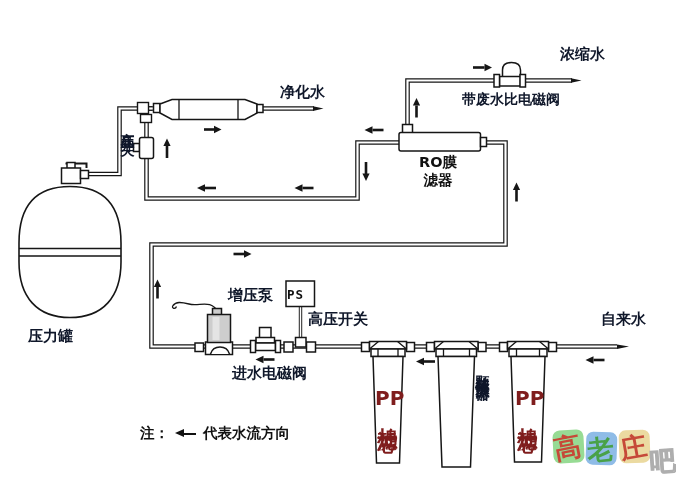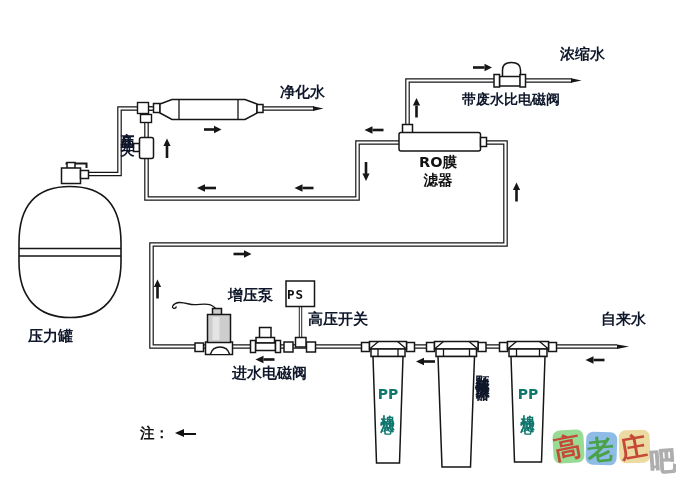--- a/index.html
+++ b/index.html
@@ -5,21 +5,21 @@
   html,body{margin:0;padding:0;}
   body{font-family:"DejaVu Sans","Liberation Sans",sans-serif;background:#fff;}
   #stage{position:relative;width:676px;height:484px;background:#ffffff;overflow:hidden;}
   #stage svg{position:absolute;left:0;top:0;}
   .lbl{position:absolute;color:#0f172a;font-weight:bold;font-size:14px;line-height:15px;white-space:nowrap;}
   .lbl.big{font-size:15px;}
   .vtext{writing-mode:vertical-rl;text-orientation:upright;letter-spacing:3px;white-space:normal;}
   .vtext.tight{letter-spacing:2px;}
   .ro-label{position:absolute;left:405px;top:154px;width:66px;text-align:center;color:#111;font-weight:bold;font-size:14.5px;line-height:17.5px;}
   .ps-label{position:absolute;left:287px;top:287px;width:28px;text-align:left;color:#111;font-weight:bold;font-size:12.5px;letter-spacing:1px;font-family:"DejaVu Sans Mono","Liberation Mono",monospace;}
-  .cart-label{position:absolute;width:26px;text-align:center;color:#0f766e;font-weight:bold;font-size:14px;}
+  .cart-label{position:absolute;width:26px;text-align:left;color:#7f1d1d;font-weight:bold;font-size:20px;}
   .cart-label .cjk{writing-mode:vertical-rl;text-orientation:upright;letter-spacing:3px;margin:2px auto 0;}
   .note{position:absolute;left:140px;top:424px;color:#111;font-weight:bold;font-size:14.5px;display:flex;align-items:center;gap:6px;}
   .note-arrow{position:relative;display:inline-block;width:22px;height:14px;}
   .note-arrow::before{content:"";position:absolute;left:8px;top:6px;width:13px;height:2.6px;background:#111;}
   .note-arrow::after{content:"";position:absolute;left:0;top:2.6px;border-top:4.6px solid transparent;border-bottom:4.6px solid transparent;border-right:9px solid #111;}
   .watermark{position:absolute;left:551px;top:426px;width:126px;height:58px;opacity:.92;}
   .wm-tile{position:absolute;width:31px;height:33px;border-radius:7px;top:4px;}
   .wm-tile span{position:absolute;left:1px;top:0px;font-size:27px;font-weight:bold;display:block;transform:rotate(-8deg);}
   .wm-t0{left:2px;background:#8fd98b;transform:rotate(-3deg);}
   .wm-t1{left:35px;background:#86b7e6;transform:rotate(2deg) translateY(2px);}
@@ -244,20 +244,21 @@
   </div>
   <div class="lbl vtext tight" style="left:475px;top:364px;">颗粒活性炭滤器</div>
   <div class="cart-label" style="left:515px;top:386px;">
     <div>PP</div>
     <div class="cjk">棉滤芯</div>
   </div>
 
   <div class="note">
     <span>注：</span>
     <span class="note-arrow"></span>
+    <span>代表水流方向</span>
   </div>
 
   <div class="watermark">
     <div class="wm-tile wm-t0">
         <span class="wm-red">高</span>
       </div>
     <div class="wm-tile wm-t1">
         <span class="wm-green">老</span>
       </div>
     <div class="wm-tile wm-t2">

